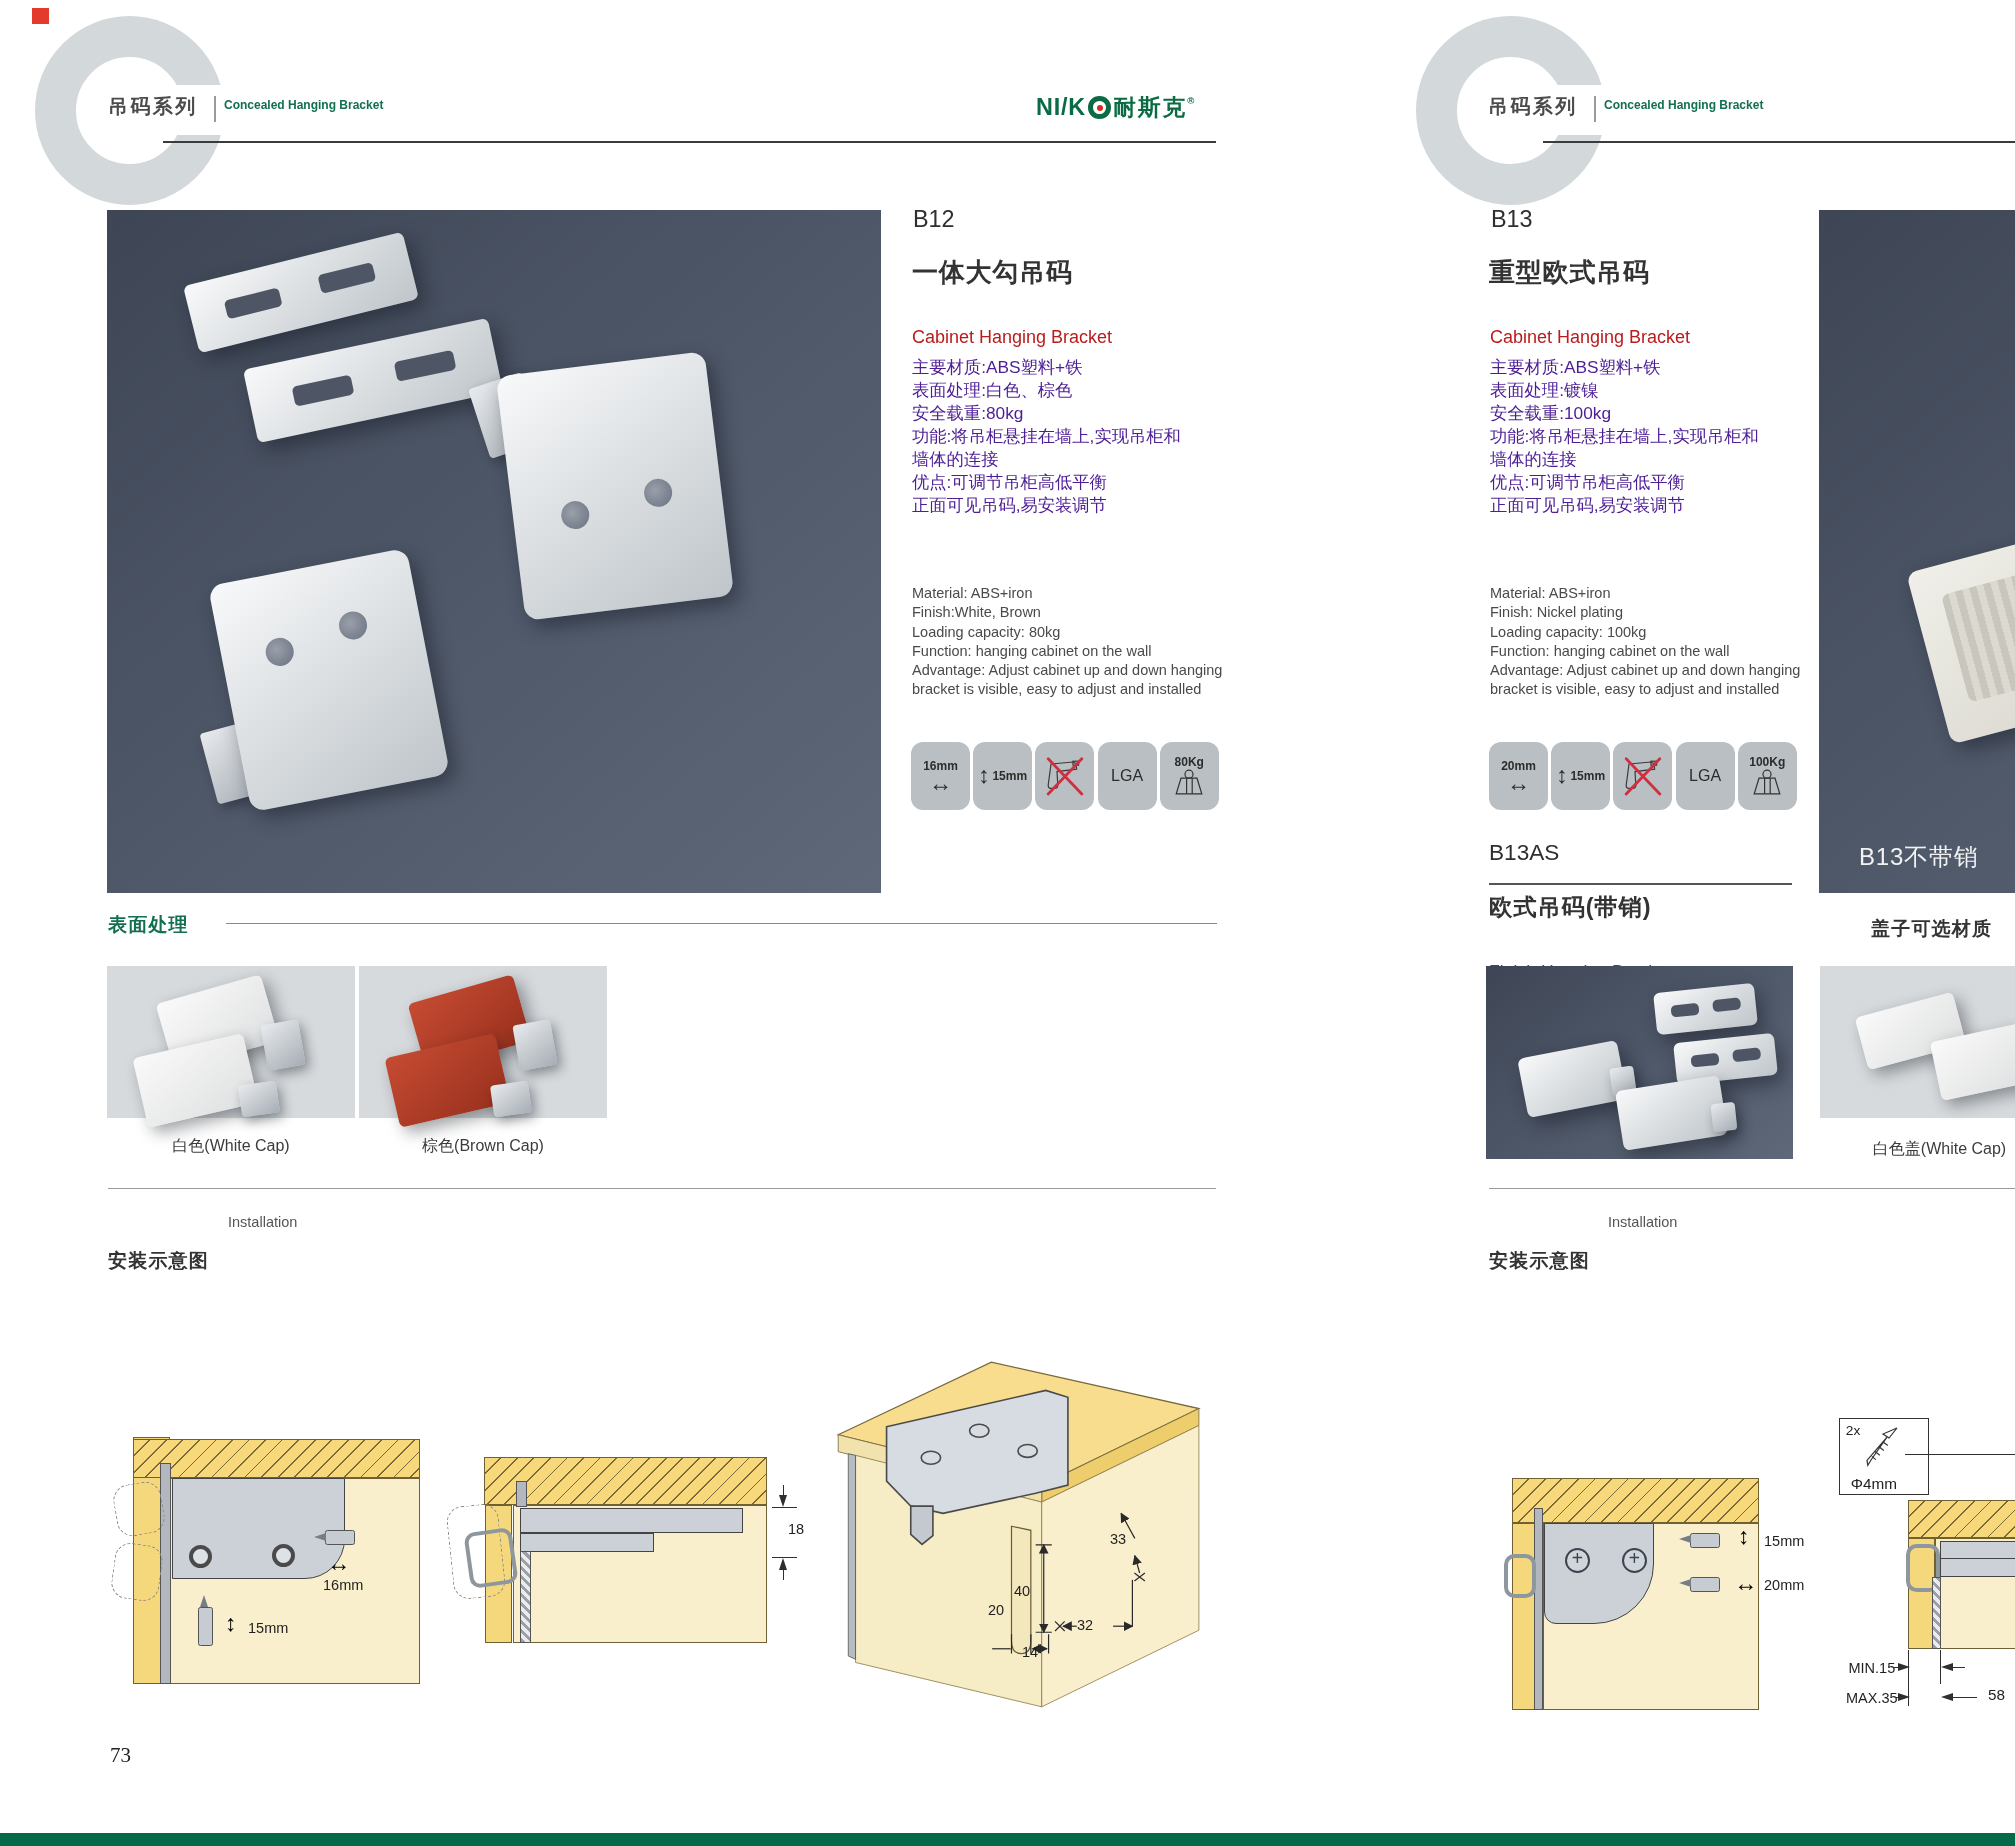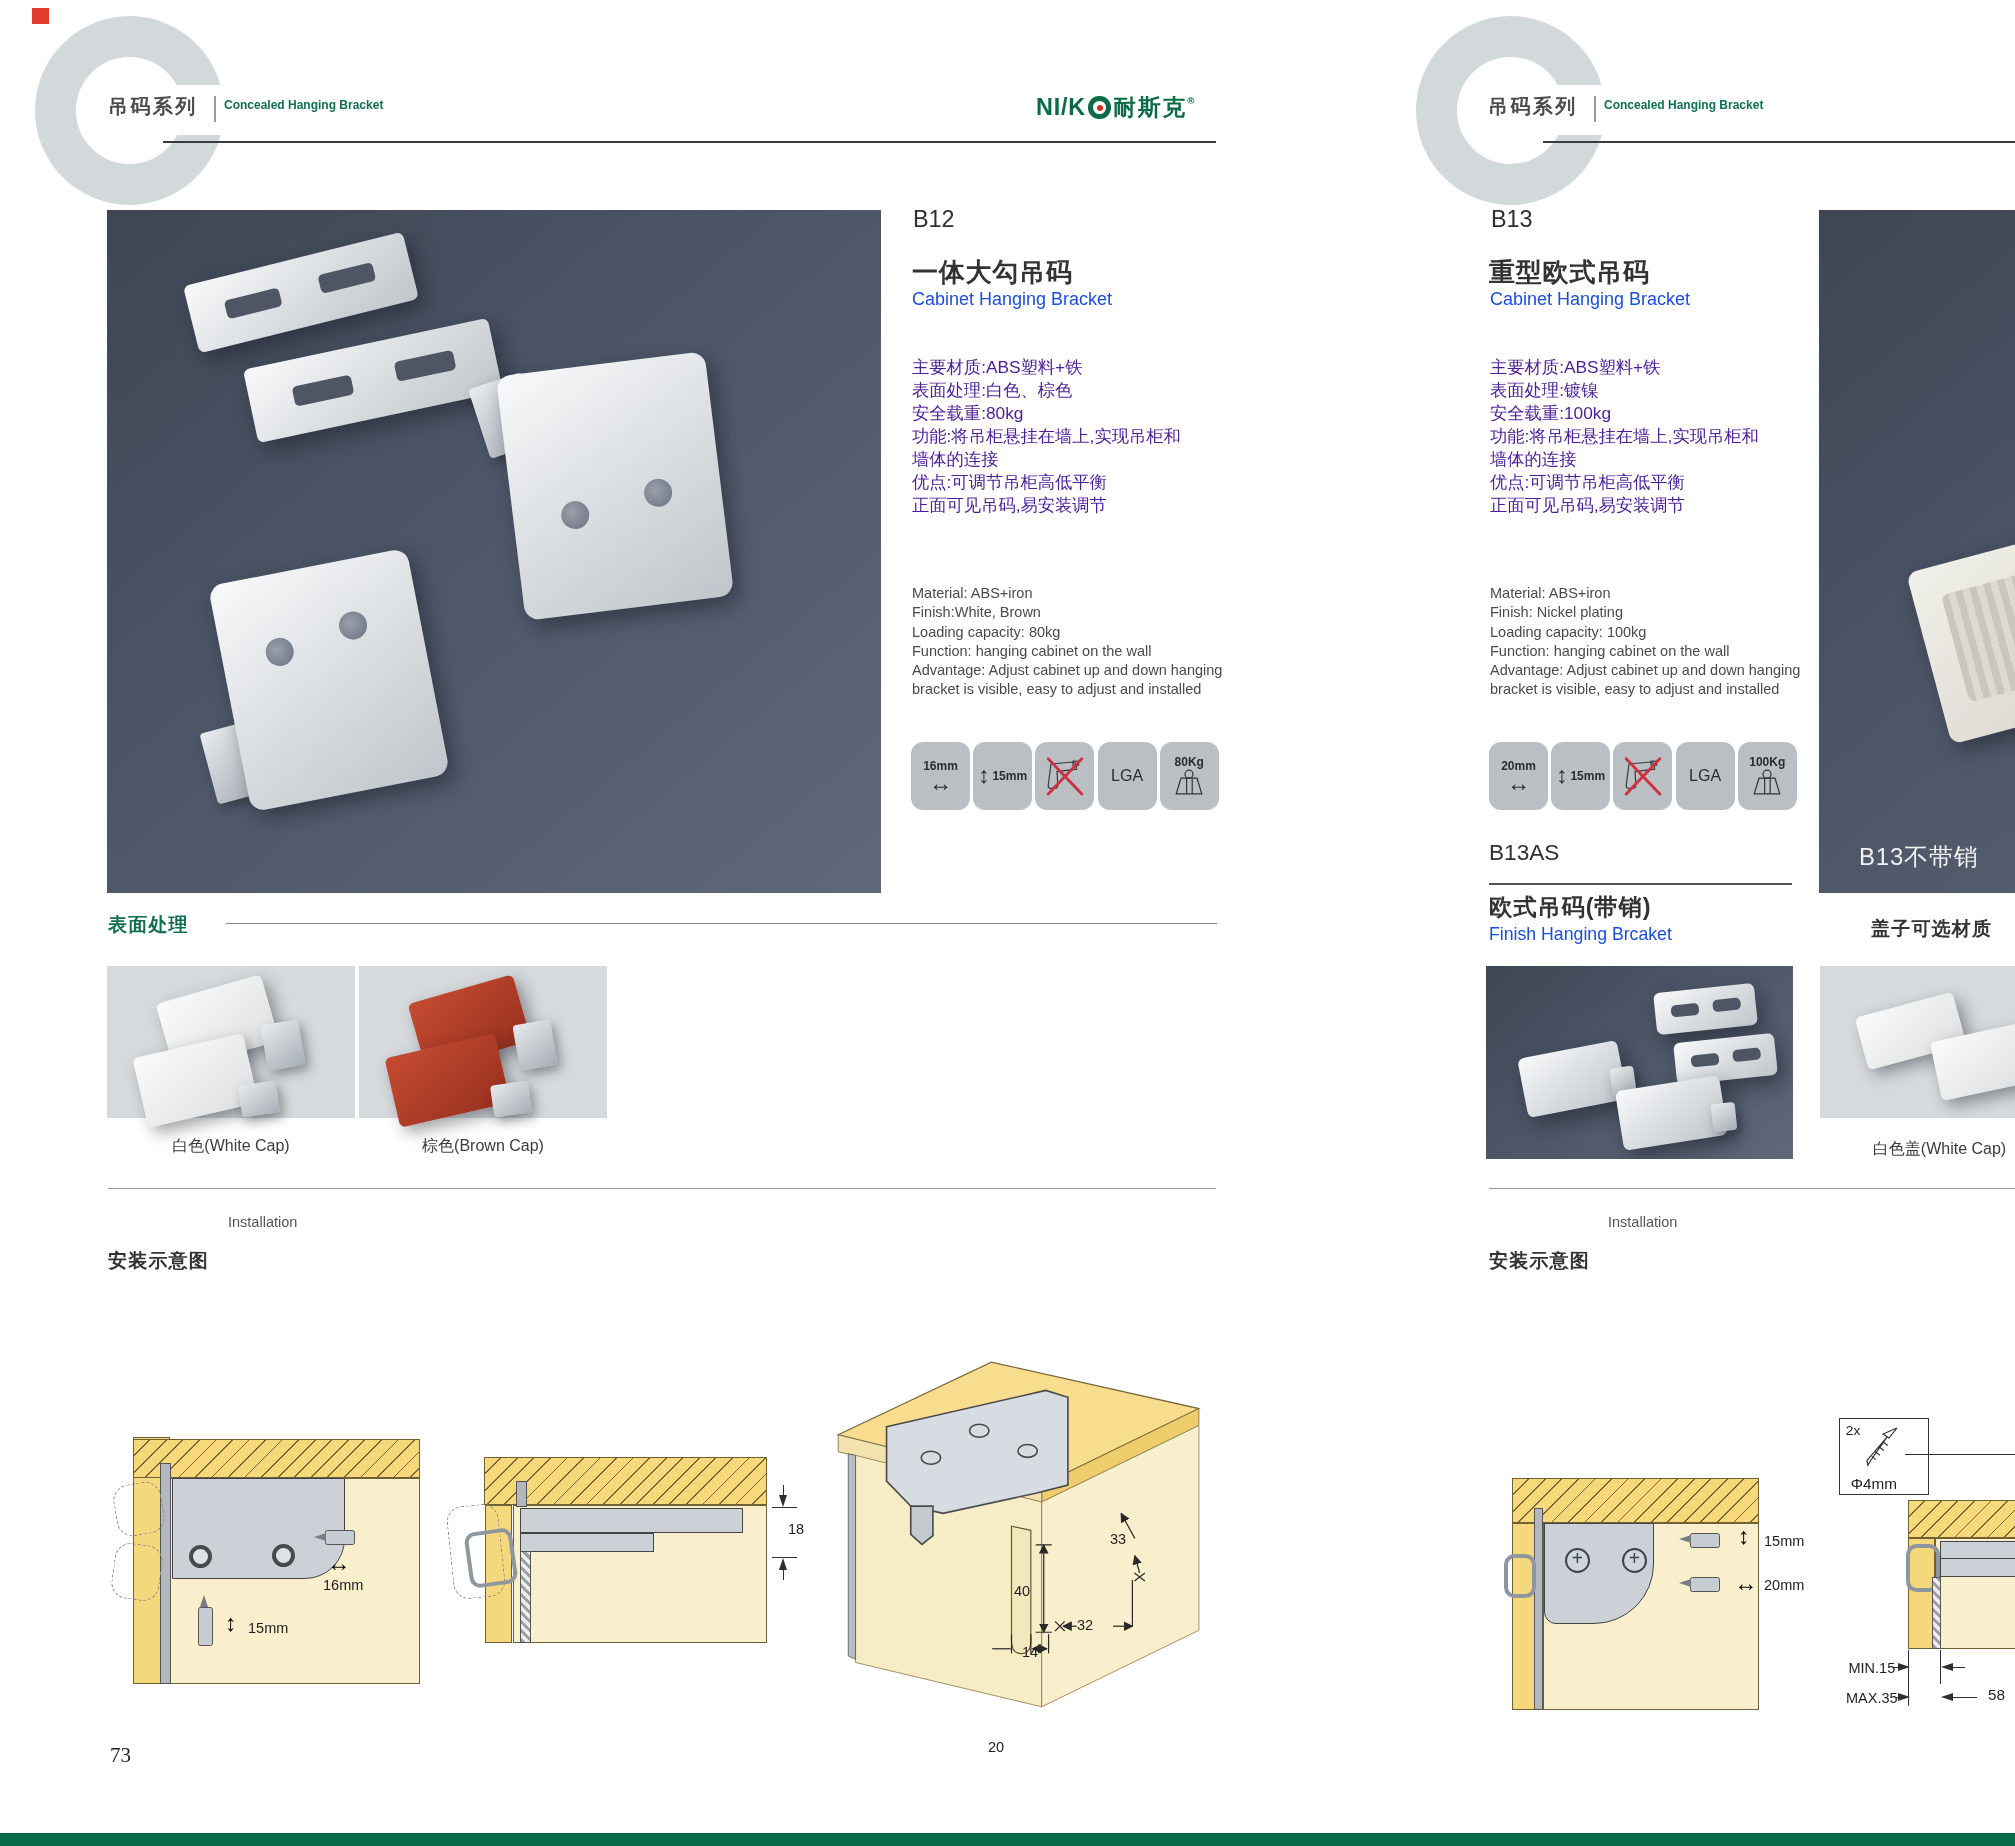--- a/index.html
+++ b/index.html
@@ -25,21 +25,21 @@
   .hole{position:absolute;width:28px;height:28px;border-radius:50%;background:radial-gradient(circle at 40% 40%,#9aa0aa,#687080);}
   .cream-part{position:absolute;background:linear-gradient(150deg,#f0efe9,#d2d0c6);border-radius:10.5px;box-shadow:5.6px 8.9px 20px rgba(15,19,28,.45);}
   .ridges{position:absolute;border-radius:7.3px;background:repeating-linear-gradient(90deg,#c9c7bd 0 7.3px,#dbd9d0 7.3px 14.5px);}
   .hookpart{position:absolute;background:linear-gradient(150deg,#e8ebee,#a6adb4);border-radius:4px;box-shadow:3.2px 5.6px 12px rgba(15,19,28,.4);}
   .red-part{position:absolute;background:linear-gradient(150deg,#c64b32,#98301d);border-radius:5.6px;box-shadow:4.8px 7.3px 16px rgba(15,19,28,.4);}
   .white-part{position:absolute;background:linear-gradient(150deg,#fafafa,#dedfe0);border-radius:5.6px;box-shadow:4.8px 7.3px 16px rgba(15,19,28,.4);}
   .photo-label{color:#f2f2f2;font-size:24px;letter-spacing:0.8px;}
   
   .code{font-size:23.4px;color:#2f2f2f;}
   .name-cn{font-size:26px;font-weight:600;color:#333;letter-spacing:0.8px;}
-  .name-en{font-size:18px;color:#1d4ed8;}
+  .name-en{font-size:18px;color:#b91c1c;margin-top:38px;}
   .spec-cn{font-size:17.3px;line-height:23px;color:#4c1d95;}
   .spec-en{font-size:14.5px;line-height:19.3px;color:#4a4a4a;}
   
   .tiles{display:flex;gap:3.2px;}
   .tile{width:59px;height:68px;background:#b9bfc3;border-radius:12px;color:#2c2c2c;display:flex;flex-direction:column;align-items:center;justify-content:center;box-sizing:border-box;}
   .tile-label{font-size:12px;font-weight:600;}
   .tile-lga{font-size:16px;}
   .gl-h::before{content:"\2194";font-size:23.4px;line-height:21px;}
   .gl-v::before{content:"\2195";font-size:23.4px;line-height:23.4px;}
   .tile-row{display:flex;align-items:center;gap:2.4px;}
@@ -263,21 +263,21 @@
     <line x1="752" y1="680" x2="800" y2="680" stroke="#2a2a2a" stroke-width="3" marker-end="url(#ar)"></line>
     <path d="M608,668 l24,24 M632,668 l-24,24" stroke="#2a2a2a" stroke-width="3"></path>
     <line x1="800" y1="680" x2="800" y2="565" stroke="#2a2a2a" stroke-width="3"></line>
     <path d="M500,700 v48 M548,700 v48 M592,700 v48" stroke="#2a2a2a" stroke-width="3"></path>
     <line x1="552" y1="736" x2="588" y2="736" stroke="#2a2a2a" stroke-width="3" marker-start="url(#ar)" marker-end="url(#ar)"></line>
     <line x1="452" y1="736" x2="498" y2="736" stroke="#2a2a2a" stroke-width="3"></line>
   </svg>
   <div class="abs dim" style="left:1110px;top:1531px">33</div>
   <div class="abs dim" style="left:1014px;top:1583px">40</div>
   <div class="abs dim" style="left:1077px;top:1617px">32</div>
-  <div class="abs dim" style="left:988px;top:1739px">20</div>
+  <div class="abs dim" style="left:988px;top:1602px">20</div>
   <div class="abs dim" style="left:1022px;top:1644px">14</div>
 
   <div class="abs pagenum" style="left:110px;top:1743px">73</div>
 
   <div class="abs c-ring" style="left:1416px;top:16px"></div>
   <div class="abs c-cut" style="left:1554px;top:85px;width:69px;height:50px"></div>
   <div class="abs series" style="left:1488px;top:93px">吊码系列</div>
   <div class="abs vbar" style="left:1594px;top:96px"></div>
   <div class="abs hdr-en" style="left:1604px;top:98px">Concealed Hanging Bracket</div>
 

